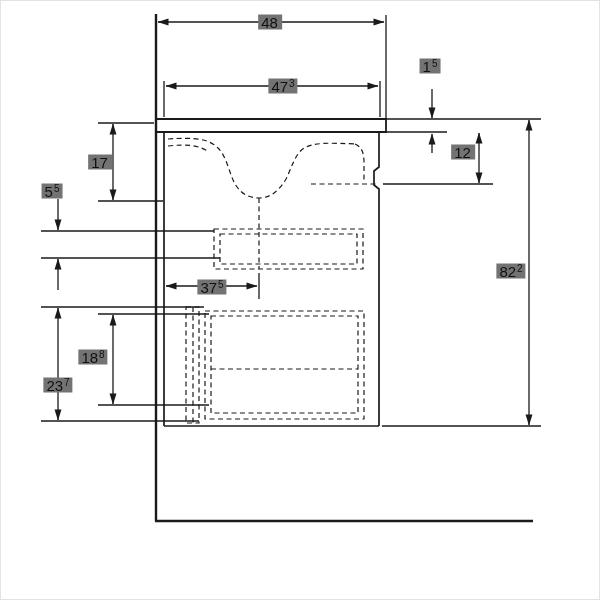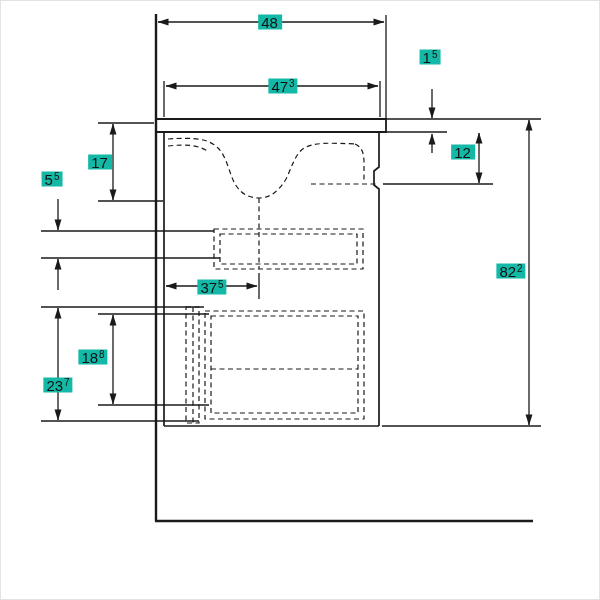--- a/index.html
+++ b/index.html
@@ -9,21 +9,21 @@
     box-sizing:border-box;
     background:#fff;
     border:1px solid #e3e3e3;
     font-family:"Liberation Sans", sans-serif;
     overflow:hidden;
   }
   .drawing-svg{position:absolute;left:0;top:0;width:600px;height:600px;}
   .dim-label{
     position:absolute;
     transform:translate(-50%,-50%);
-    background:#14b8a6;
+    background:#737373;
     padding:0 3px;
     font-size:15px;
     line-height:1;
     color:#111;
     white-space:nowrap;
   }
   .dim-label .sup{
     font-size:10px;
     position:relative;
     top:-5px;
@@ -116,27 +116,27 @@
       <line x1="57" y1="307" x2="57" y2="419" marker-start="url(#arr)" marker-end="url(#arr)"></line>
     </g>
   </svg>
 
   <div class="dim-label" style="left:269px;top:21px">
     <span>48</span><span class="sup"></span>
   </div>
   <div class="dim-label" style="left:282px;top:85px">
     <span>47</span><span class="sup">3</span>
   </div>
-  <div class="dim-label" style="left:429px;top:56px">
+  <div class="dim-label" style="left:429px;top:65px">
     <span>1</span><span class="sup">5</span>
   </div>
   <div class="dim-label" style="left:99px;top:161px">
     <span>17</span><span class="sup"></span>
   </div>
-  <div class="dim-label" style="left:51px;top:178px">
+  <div class="dim-label" style="left:51px;top:190px">
     <span>5</span><span class="sup">5</span>
   </div>
   <div class="dim-label" style="left:462px;top:151px">
     <span>12</span><span class="sup"></span>
   </div>
   <div class="dim-label" style="left:211px;top:286px">
     <span>37</span><span class="sup">5</span>
   </div>
   <div class="dim-label" style="left:510px;top:270px">
     <span>82</span><span class="sup">2</span>

